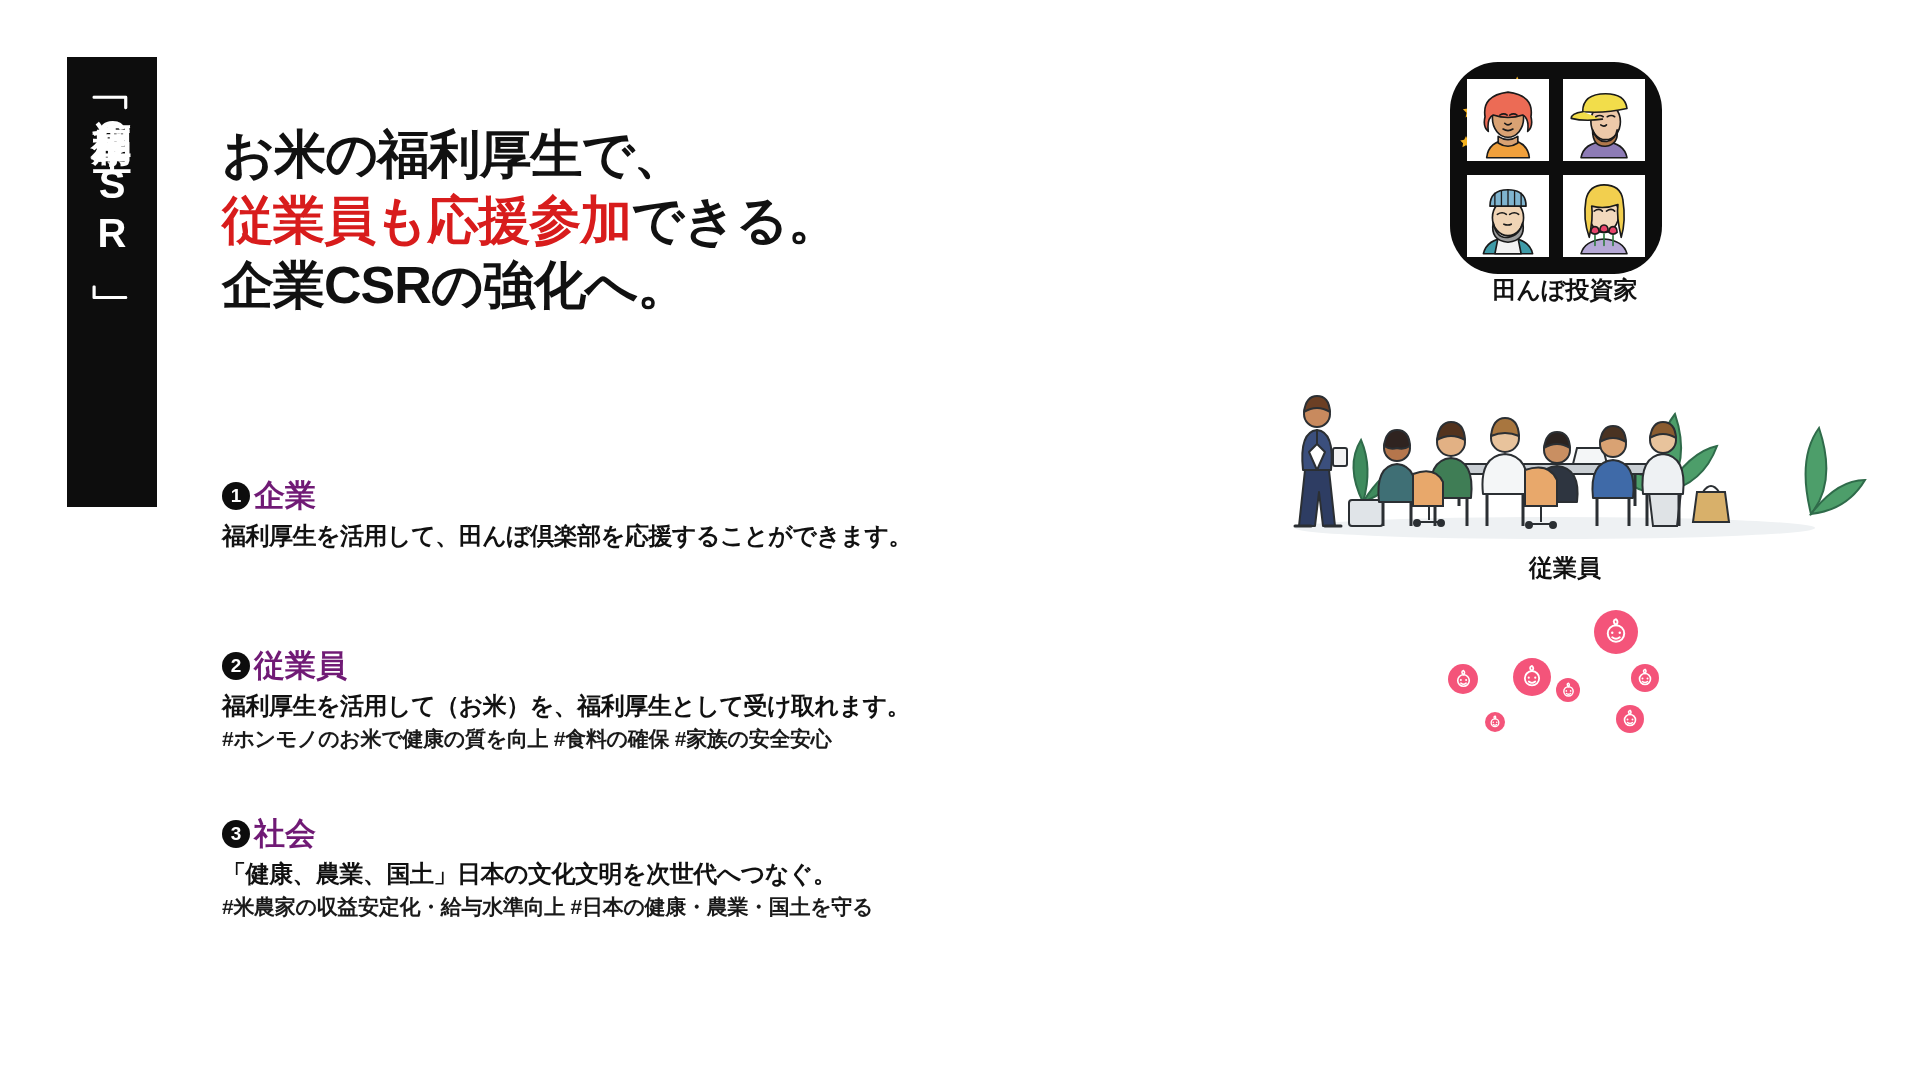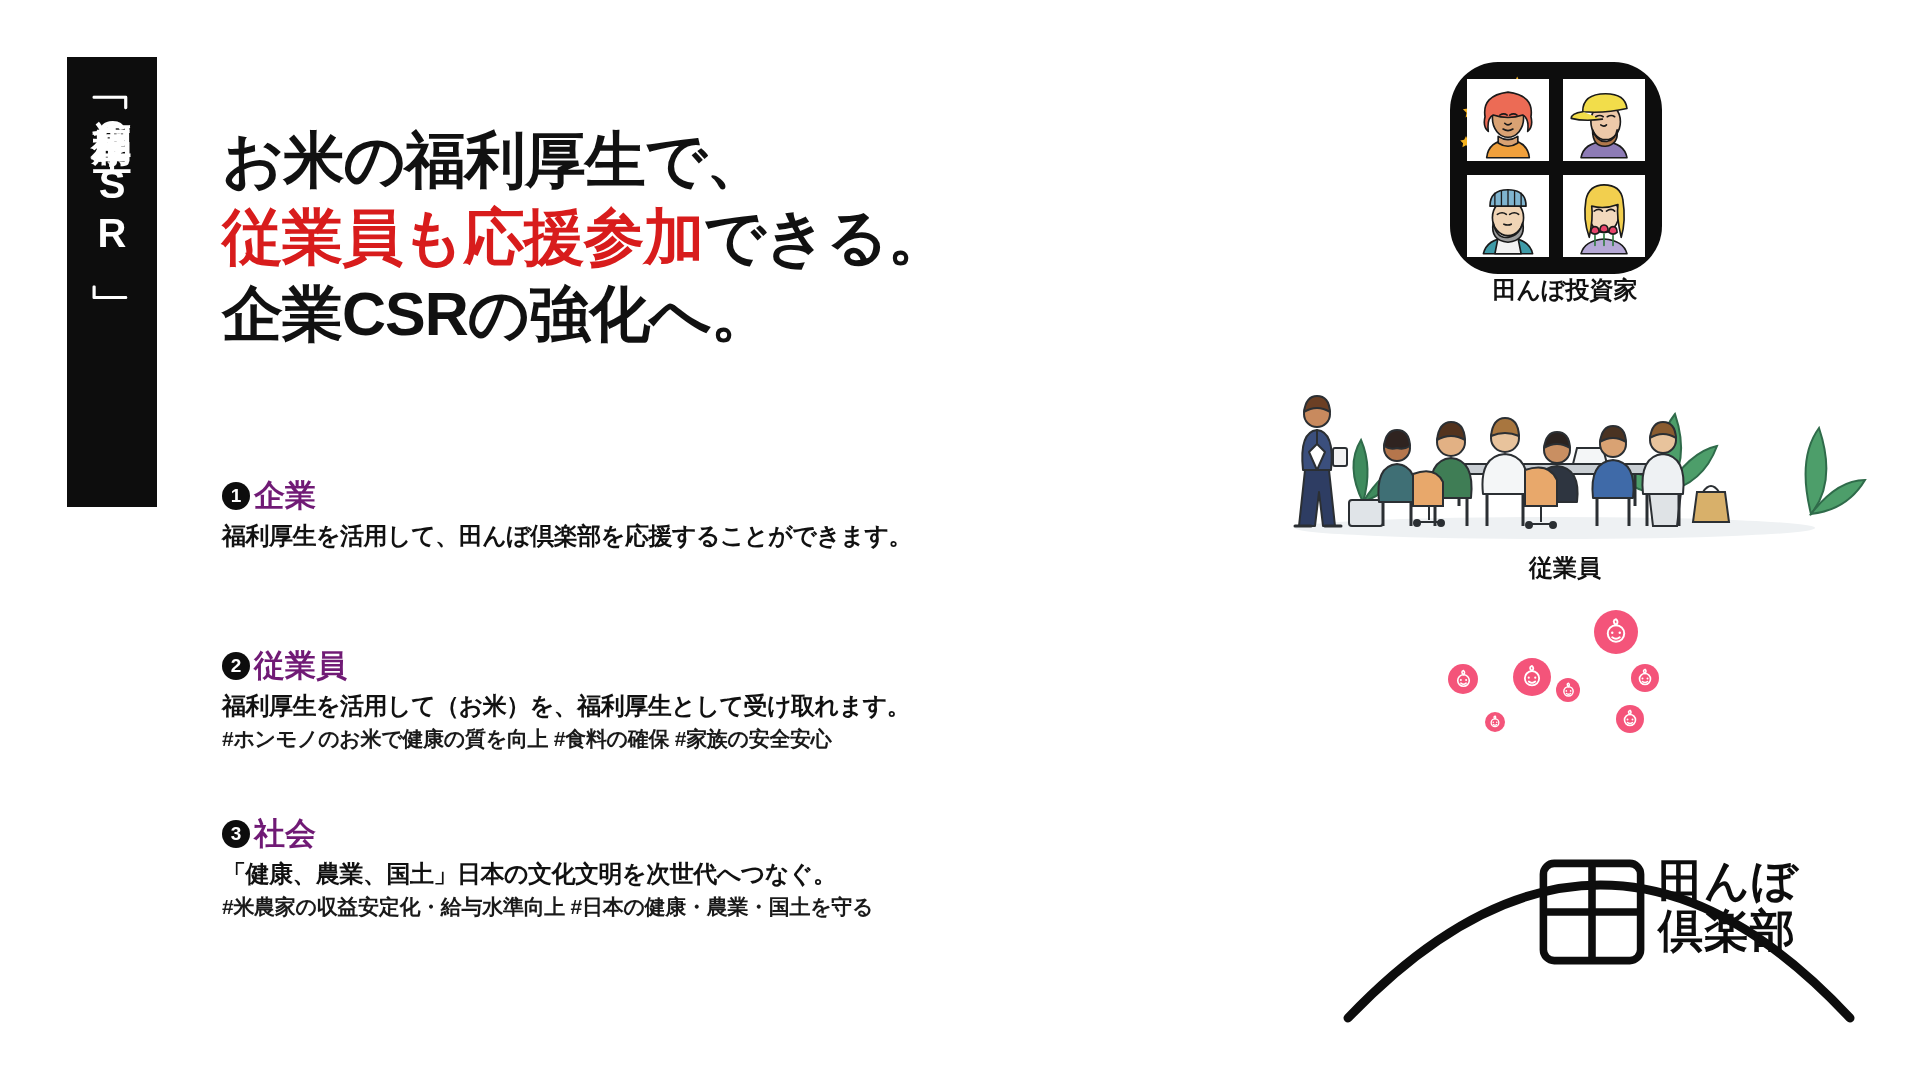--- a/index.html
+++ b/index.html
@@ -30,21 +30,21 @@
     font-size:40px;
     font-weight:700;
     letter-spacing:5px;
     line-height:1;
     white-space:nowrap;
   }
 
   
   .headline{
     position:absolute;left:222px;top:122px;
-    font-size:61px;
+    font-size:52px;
     font-weight:700;
     line-height:1.26;
     color:#111111;
     letter-spacing:-1px;
     white-space:nowrap;
   }
   .headline .hl-line{display:block;}
   .accent{color:#d81c1c;margin-top:24px;}
 
   
@@ -421,28 +421,15 @@
               <circle cx="20" cy="22" r="11"></circle>
               <path d="M20 11 q-6-6 0-8 q4 3 0 8"></path>
               <circle cx="15" cy="21" r="2.2" fill="#fff" stroke="none"></circle>
               <circle cx="25" cy="21" r="2.2" fill="#fff" stroke="none"></circle>
               <path d="M15 27 q5 4 10 0"></path>
             </g>
           </svg>
       </div>
     </div>
 
-    <div class="logo-wrap">
-      <svg viewBox="0 0 540 300" width="540" height="300">
-        <path d="M8 258 Q262 -8 510 258" fill="none" stroke="#0d0d0d" stroke-width="9" stroke-linecap="round"></path>
-      </svg>
-      <svg class="logo-grid" viewBox="0 0 100 100">
-        <rect x="5" y="5" width="90" height="90" rx="10" fill="none" stroke="#0d0d0d" stroke-width="7"></rect>
-        <path d="M50 8 l0 84 M8 50 l84 0" stroke="#0d0d0d" stroke-width="7" stroke-linecap="round"></path>
-      </svg>
-      <div class="logo-text">
-        <span>田んぼ</span>
-        <span>倶楽部</span>
-      </div>
-    </div>
 
   </div>
 </div>
 
 </body></html>

